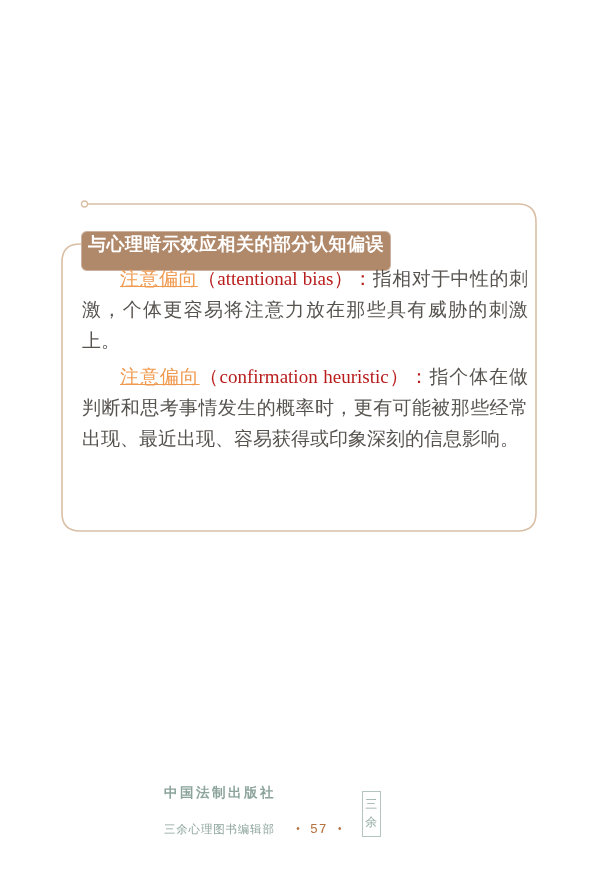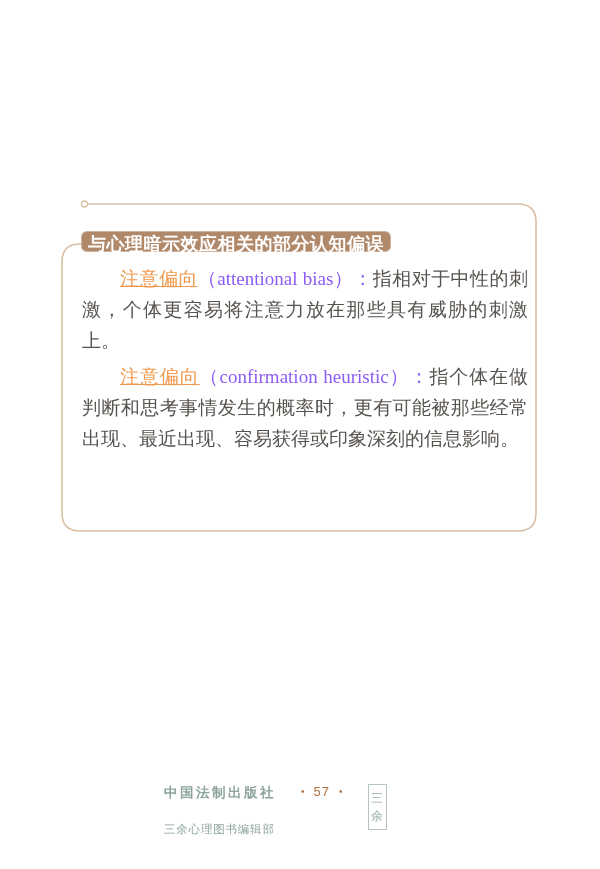--- a/index.html
+++ b/index.html
@@ -19,21 +19,21 @@
     left: 0; top: 0;
     width: 600px; height: 869px;
     pointer-events: none;
   }
 
   
   .badge {
     position: absolute;
     left: 81px;
     top: 231px;
-    height: 21px;
+    height: 40px;
     line-height: 27px;
     padding: 0 7px;
     background: #b0886a;
     border-radius: 6px;
     box-shadow: inset 0 0 0 1px rgba(255,255,255,0.35);
     color: #ffffff;
     font-size: 18px;
     font-weight: bold;
     letter-spacing: 0.5px;
     white-space: nowrap;
@@ -48,31 +48,31 @@
     font-size: 19px;
     line-height: 31px;
     color: #57534f;
     text-align: justify;
   }
   .card-body p {
     text-indent: 2em;
     margin-bottom: 5px;
   }
   .term { color: #f09a50; text-decoration: underline; }
-  .ann  { color: #8b5cf6; margin-top: 24px; }
+  .ann  { color: #b91c1c; margin-top: 24px; }
 
   
   .footer {
     position: absolute;
     left: 164px;
     top: 784px;
     display: flex;
-    align-items: flex-start;
-    gap: 25px;
-    font-family: Liberation Sans, sans-serif;
+    align-items: flex-end;
+    gap: 19px;
+    font-family: Liberation Mono, monospace;
   }
   .pub-block { color: #8ca49c; }
   .pub-line1 {
     font-size: 13.5px;
     font-weight: bold;
     letter-spacing: 2.5px;
     white-space: nowrap;
   }
   .pub-line2 {
     font-size: 11.5px;

